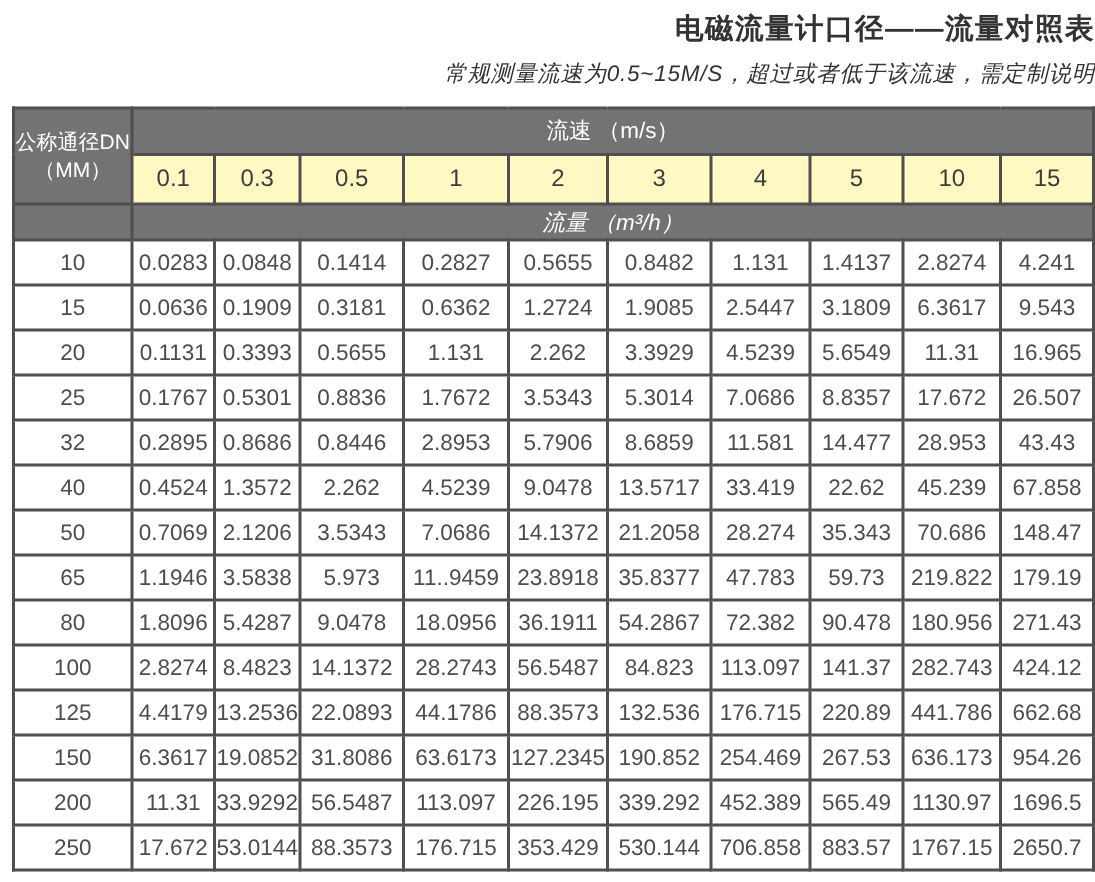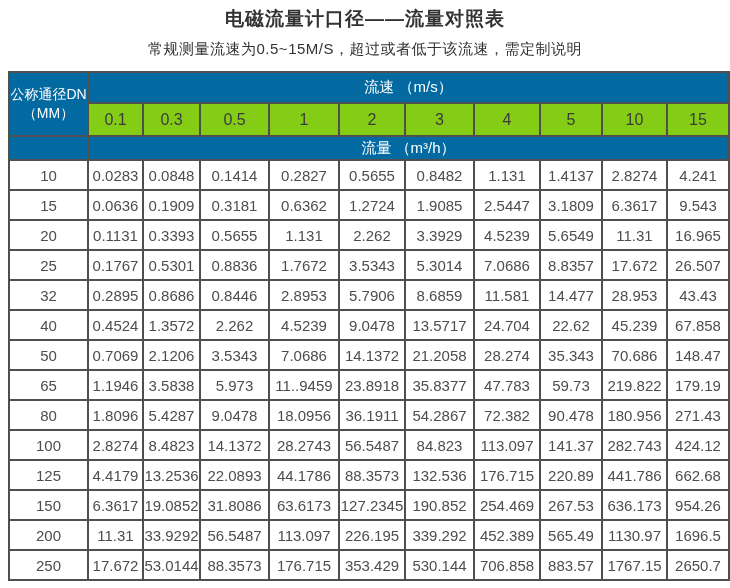--- a/index.html
+++ b/index.html
@@ -5,63 +5,64 @@
   * { box-sizing: border-box; }
   html, body {
     margin: 0; padding: 0;
     width: 730px; height: 588px;
     background: #ffffff;
     font-family: "Liberation Sans", "DejaVu Sans", sans-serif;
     overflow: hidden;
   }
   .page-title {
     margin-top: 6px;
-    text-align: center;
+    text-align: right;
     font-size: 19px;
     font-weight: bold;
     color: #333333;
     letter-spacing: 1px;
   }
   .page-subtitle {
     margin-top: 8px;
-    text-align: center;
+    text-align: right;
     font-size: 15px;
     color: #333333;
     letter-spacing: 0.5px;
+    font-style: italic;
   }
   table.flow-table {
     margin: 12px 0 0 8px;
     width: 719px;
     border-collapse: collapse;
     table-layout: fixed;
   }
   table.flow-table td {
     border: 2px solid #4f4f4f;
     text-align: center;
     vertical-align: middle;
     padding: 0;
   }
   td.teal {
-    background: #0369a1;
+    background: #737373;
     color: #ffffff;
     font-size: 15px;
     border-color: #7c4b44;
   }
   td.corner-cell {
     line-height: 19px;
     font-size: 14px;
   }
   tr.vel-band-row td { height: 31px; }
   tr.vel-values-row td {
     height: 33px;
-    background: #84cc16;
+    background: #fef9c3;
     color: #3c3c3c;
     font-size: 16px;
   }
-  tr.flow-band-row td { height: 24px; }
+  tr.flow-band-row td { height: 24px; font-style: italic; }
   tbody.data-body td {
     height: 30px;
     color: #4d4d4d;
     font-size: 15px;
     background: #ffffff;
   }
 </style>
 </head>
 <body>
 
@@ -174,21 +175,21 @@
         <td>43.43</td>
       </tr>
       <tr>
         <td>40</td>
         <td>0.4524</td>
         <td>1.3572</td>
         <td>2.262</td>
         <td>4.5239</td>
         <td>9.0478</td>
         <td>13.5717</td>
-        <td>24.704</td>
+        <td>33.419</td>
         <td>22.62</td>
         <td>45.239</td>
         <td>67.858</td>
       </tr>
       <tr>
         <td>50</td>
         <td>0.7069</td>
         <td>2.1206</td>
         <td>3.5343</td>
         <td>7.0686</td>

